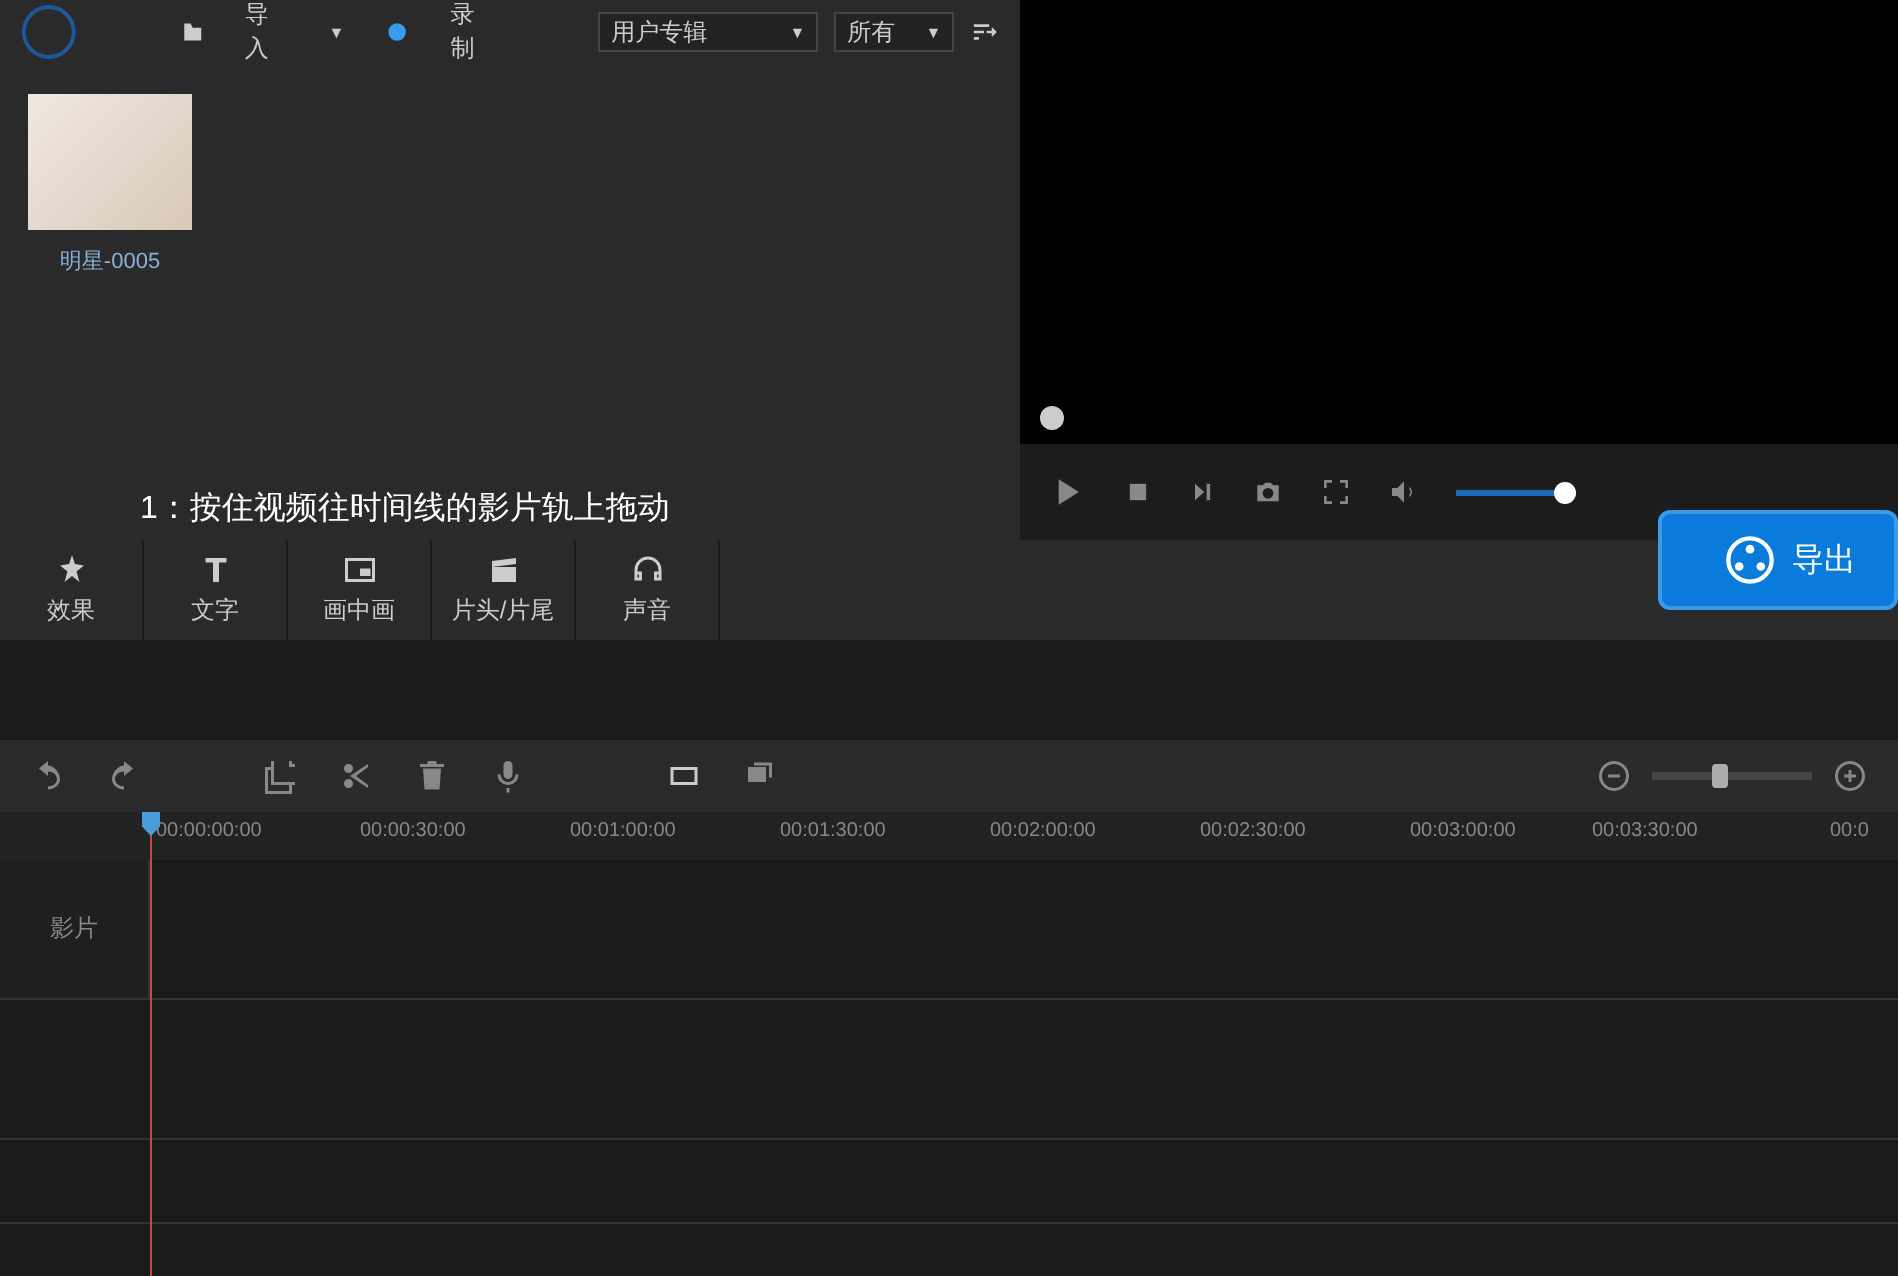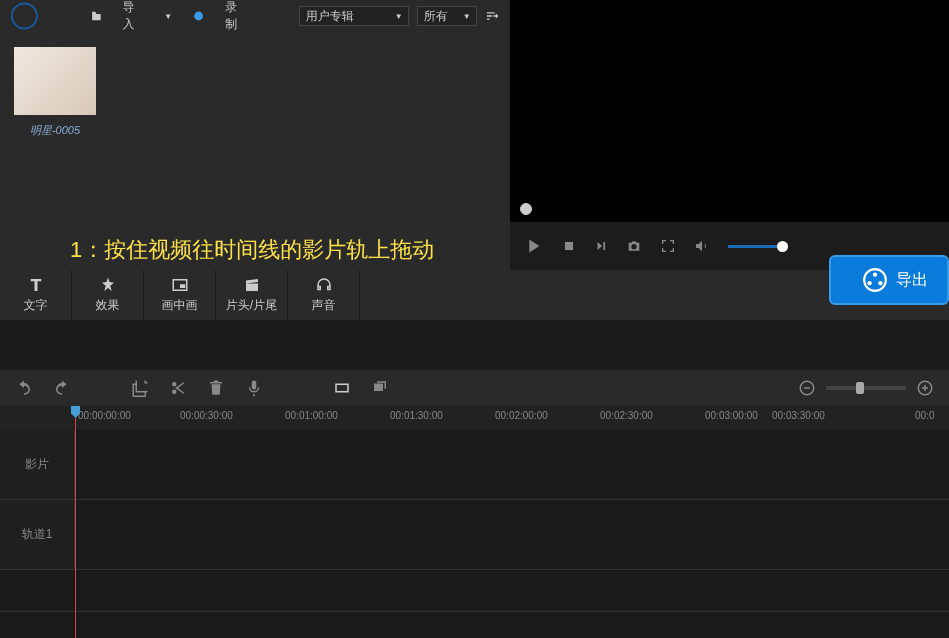--- a/index.html
+++ b/index.html
@@ -9,28 +9,28 @@
 .media-panel { width: 510px; background: #2a2a2a; position: relative; }
 .preview-panel { flex: 1; background: #000; position: relative; }
 
 .toolbar { display: flex; align-items: center; padding: 6px 10px; gap: 8px; background: #2a2a2a; height: 32px; }
 .toolbar-btn { display: flex; align-items: center; gap: 20px; color: #ccc; font-size: 12px; cursor: pointer; padding: 2px 6px; }
 .toolbar-btn svg { width: 14px; height: 14px; fill: #ccc; }
 .dropdown { background: #222; color: #ccc; border: 1px solid #444; font-size: 12px; padding: 2px 20px 2px 6px; position: relative; min-width: 110px; height: 20px; display: flex; align-items: center; }
 .dropdown::after { content: "▼"; position: absolute; right: 5px; font-size: 8px; }
 .dropdown.small { min-width: 60px; }
 
-.media-grid { padding: 15px 10px; display: flex; gap: 30px; font-style: italic; }
+.media-grid { padding: 15px 10px; display: flex; gap: 30px; }
 .media-item { text-align: center; width: 90px; }
 .thumb { width: 82px; height: 68px; background: #888; margin: 0 auto 8px; position: relative; }
 .thumb1 { background: linear-gradient(135deg,#f0e8e0 0%,#d8c8b8 100%); }
 .thumb2 { background: linear-gradient(135deg,#8a6a4a 0%,#c89878 50%,#5a4a3a 100%); }
 .media-label { font-size: 11px; color: #8aaed8; }
 
-.annotation { position: absolute; bottom: 5px; left: 70px; color: #fde047; font-size: 22px; font-weight: normal; }
+.annotation { position: absolute; bottom: 5px; left: 70px; color: #ffffff; font-size: 16px; font-weight: normal; }
 .anno-circle { position: absolute; width: 12px; height: 12px; border: 1px solid #fff; border-radius: 50%; background: #fff; opacity: 0.8; bottom: 12px; right: -20px; }
 
 .tabs { display: flex; height: 50px; background: #2a2a2a; }
 .tab { width: 72px; display: flex; flex-direction: column; align-items: center; justify-content: center; font-size: 12px; color: #ccc; border-right: 1px solid #1a1a1a; cursor: pointer; gap: 3px; }
 .tab.active { background: #0a7adb; color: #fff; }
 .tab svg { width: 20px; height: 18px; fill: currentColor; }
 
 .preview-controls { position: absolute; bottom: 0; left: 0; right: 0; height: 48px; display: flex; align-items: center; padding: 0 12px; gap: 18px; background: #1c1c1c; }
 .preview-controls svg { fill: #888; cursor: pointer; }
 .vol-slider { width: 60px; height: 3px; background: #1a6ab8; position: relative; }
@@ -130,29 +130,29 @@
           <circle cx="17" cy="15" r="2"></circle>
         </svg>
       <span>导出</span>
     </div>
   </div>
 </div>
 
 <div class="tabs">
   <div class="tab">
     <svg viewBox="0 0 24 24">
+        <path d="M12 2l2 6 6 1-5 4 2 7-5-4-5 4 2-7-5-4 6-1z"></path>
+      </svg>
+    <span>效果</span>
+  </div>
+  <div class="tab">
+    <svg viewBox="0 0 24 24">
         <path d="M5 4h14v3h-5v13h-4V7H5z"></path>
       </svg>
     <span>文字</span>
-  </div>
-  <div class="tab">
-    <svg viewBox="0 0 24 24">
-        <path d="M12 2l2 6 6 1-5 4 2 7-5-4-5 4 2-7-5-4 6-1z"></path>
-      </svg>
-    <span>效果</span>
   </div>
   <div class="tab">
     <svg viewBox="0 0 24 24">
         <rect x="3" y="5" width="18" height="14" fill="none" stroke="currentColor" stroke-width="2"></rect>
         <rect x="12" y="11" width="7" height="5"></rect>
       </svg>
     <span>画中画</span>
   </div>
   <div class="tab">
     <svg viewBox="0 0 24 24">
@@ -212,28 +212,27 @@
 
 <div class="timeline">
   <div class="ruler">
     <span class="ruler-label" style="left:78px">00:00:00:00</span>
     <span class="ruler-label" style="left:180px">00:00:30:00</span>
     <span class="ruler-label" style="left:285px">00:01:00:00</span>
     <span class="ruler-label" style="left:390px">00:01:30:00</span>
     <span class="ruler-label" style="left:495px">00:02:00:00</span>
     <span class="ruler-label" style="left:600px">00:02:30:00</span>
     <span class="ruler-label" style="left:705px">00:03:00:00</span>
-    <span class="ruler-label" style="left:772px">00:03:30:00</span>
+    <span class="ruler-label" style="left:796px">00:03:30:00</span>
     <span class="ruler-label" style="left:915px">00:0</span>
   </div>
   <div class="playhead"></div>
   <div class="track">
     <div class="track-label">影片</div>
     <div class="track-content"></div>
   </div>
   <div class="track">
-    <div class="track-label">轨道1</div>
     <div class="track-content"></div>
   </div>
   <div class="track short">
     <div class="track-content"></div>
   </div>
 </div>
 
 </body></html>

